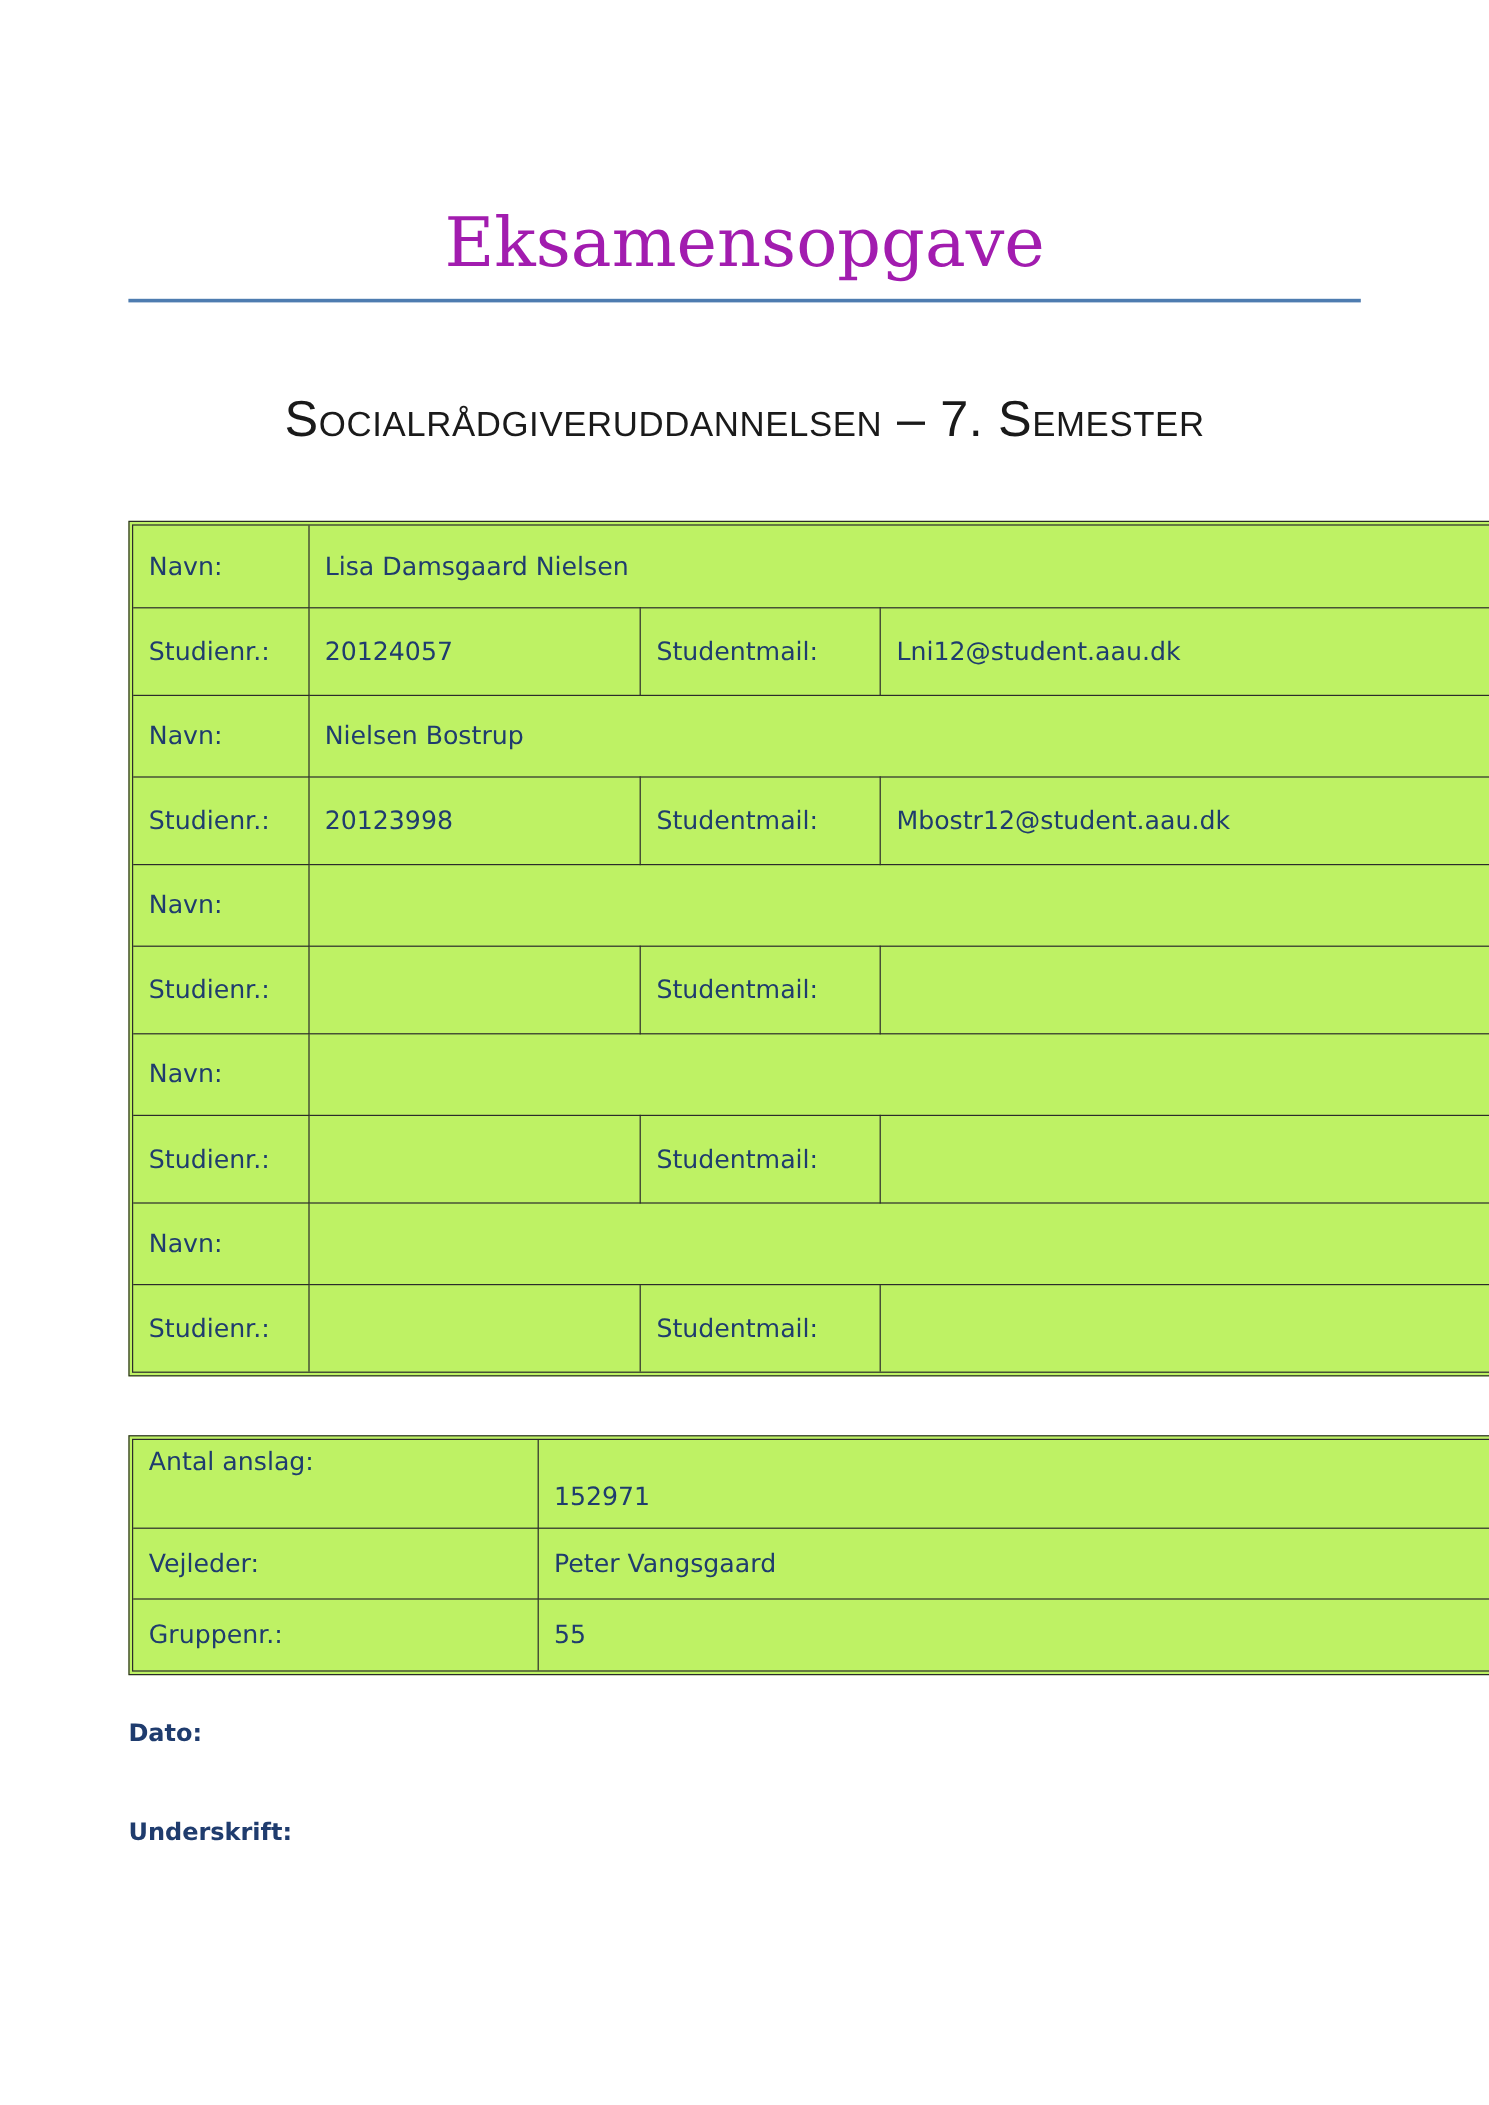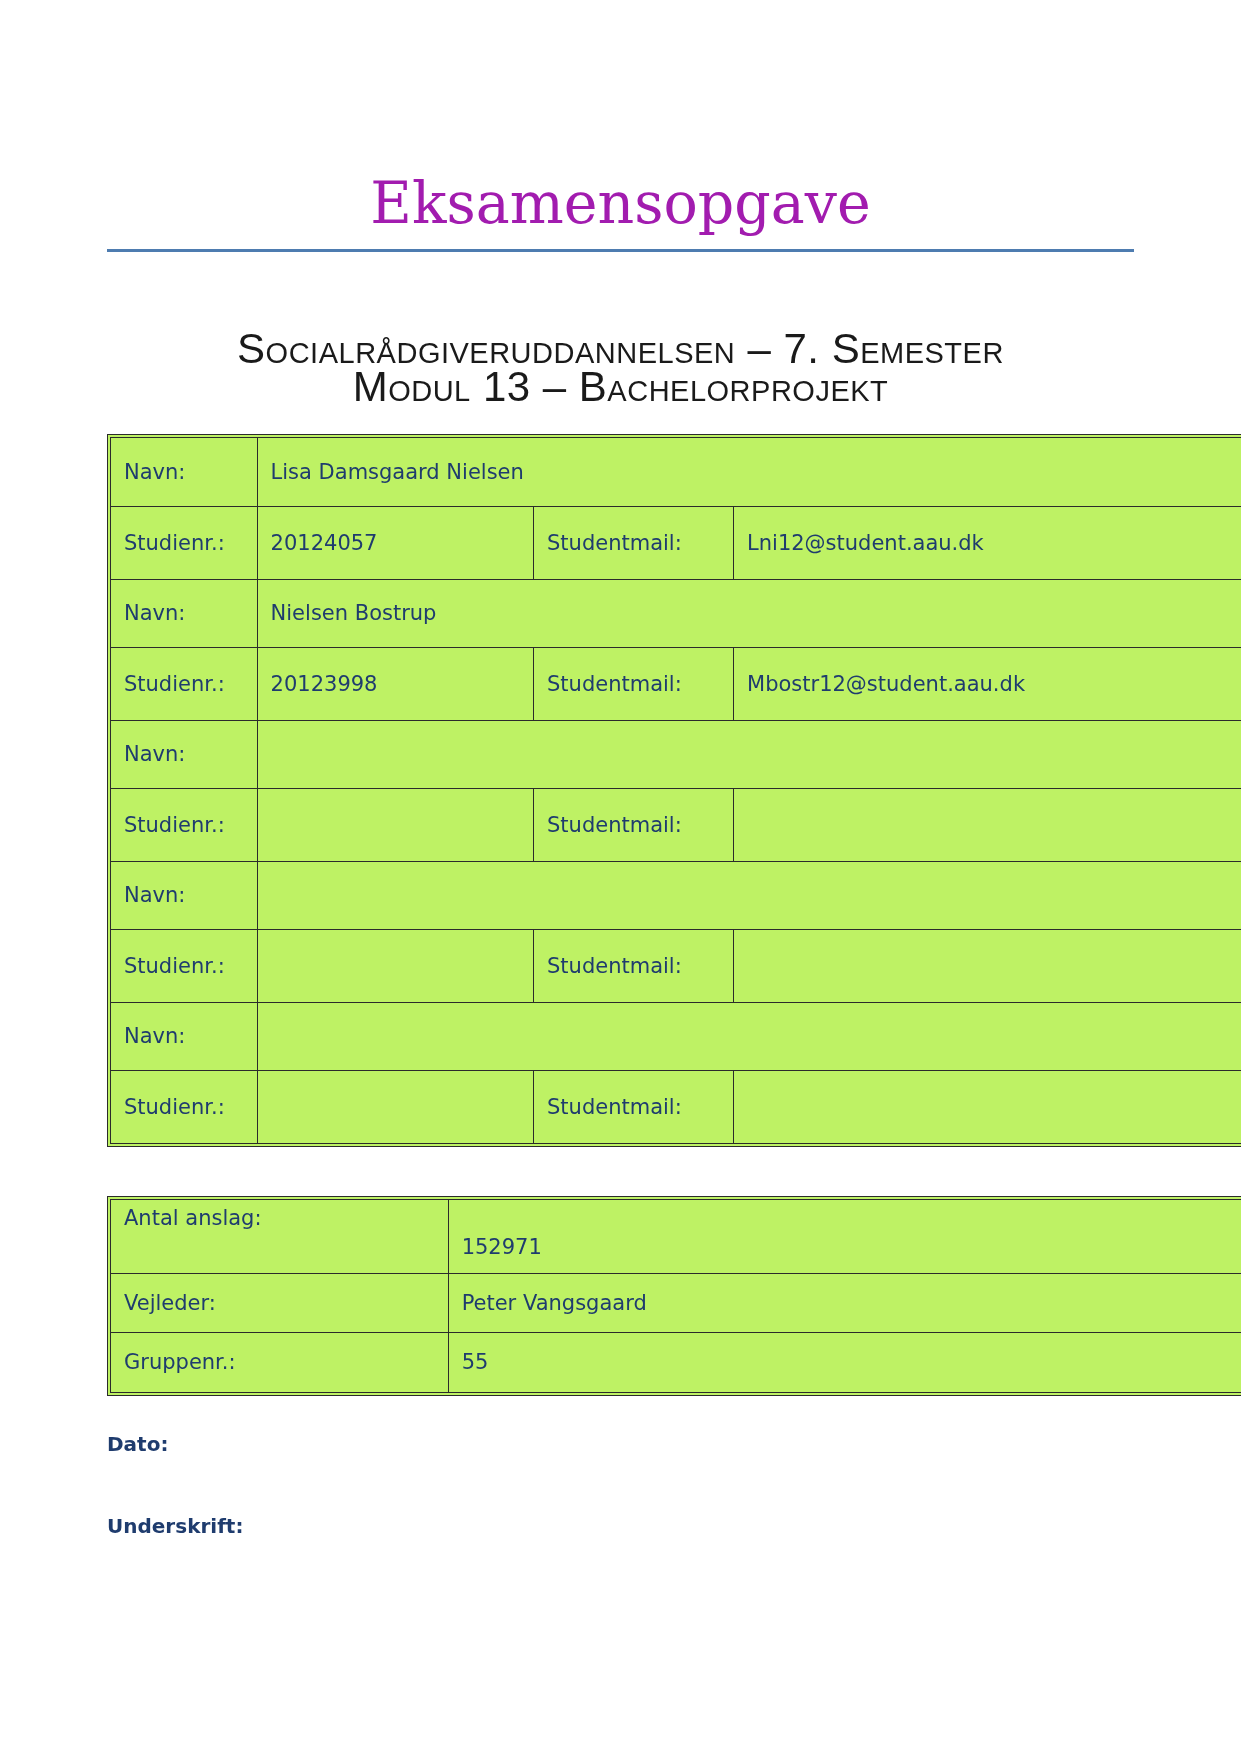--- a/index.html
+++ b/index.html
@@ -112,21 +112,20 @@
 </head>
 <body>
 
 <div class="page">
 
   <h1 class="doc-title">Eksamensopgave</h1>
   <div class="title-rule"></div>
 
   <div class="subtitle">
     <div>Socialrådgiveruddannelsen – 7. Semester</div>
-    <div>Modul 13 – Bachelorprojekt</div>
   </div>
 
   <div class="tbl-wrap t1">
     <table>
       <colgroup>
         <col style="width:130px">
         <col style="width:246px">
         <col style="width:178px">
         <col style="width:464px">
       </colgroup>

